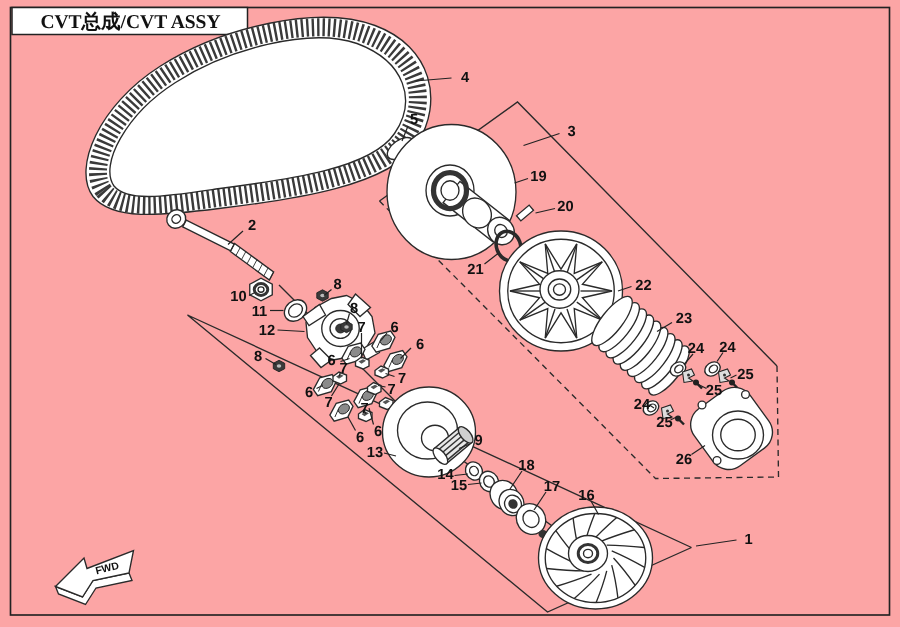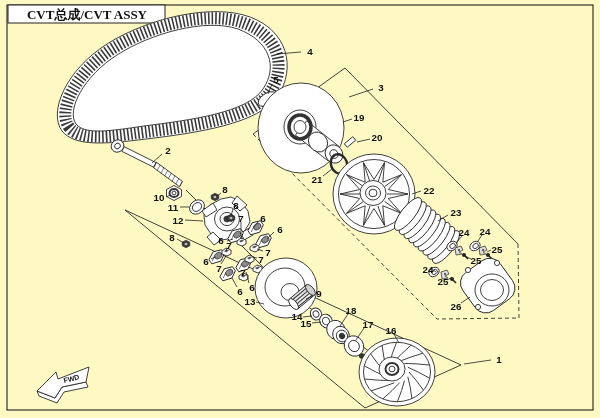--- a/index.html
+++ b/index.html
@@ -1,16 +1,16 @@
 <!DOCTYPE html>
 <html><head>
 <meta charset="utf-8">
 <style>
   html,body{margin:0;padding:0;background:#e8e8e8;}
-  #page{width:600px;height:418px;background:#fef9c3;position:relative;margin:0 auto;
+  #page{width:600px;height:418px;background:#fca5a5;position:relative;margin:0 auto;
         font-family:"Liberation Sans", sans-serif;}
   svg{display:block;}
   .ln{stroke:#2a2a2a;stroke-width:0.9;fill:none;}
   .fw{fill:#ffffff;stroke:#2a2a2a;stroke-width:0.9;}
   .fd{fill:#3a3a3a;stroke:#222;stroke-width:0.6;}
   .callout{font-family:"Liberation Sans",sans-serif;font-weight:bold;font-size:9.8px;fill:#111;}
   .leader{stroke:#222;stroke-width:0.8;fill:none;}
   #title-text{font-family:"Liberation Serif",serif;font-weight:bold;font-size:13px;fill:#111;}
   #fwd-text{font-family:"Liberation Sans",sans-serif;font-weight:bold;font-size:7px;fill:#111;}
 </style>

